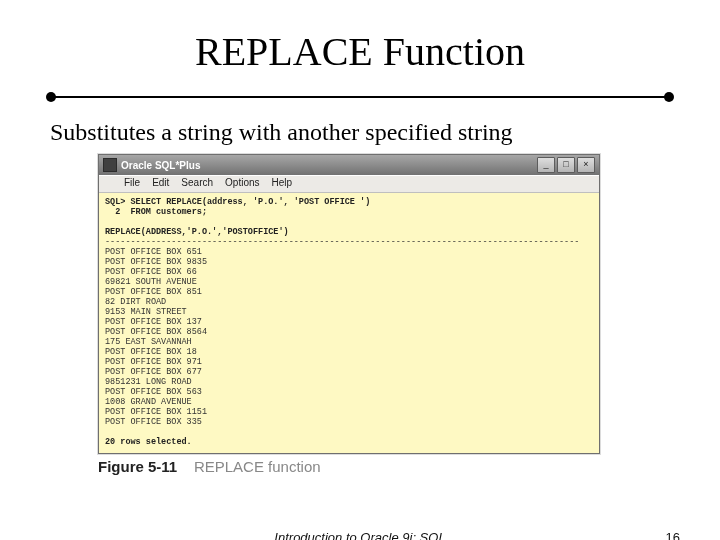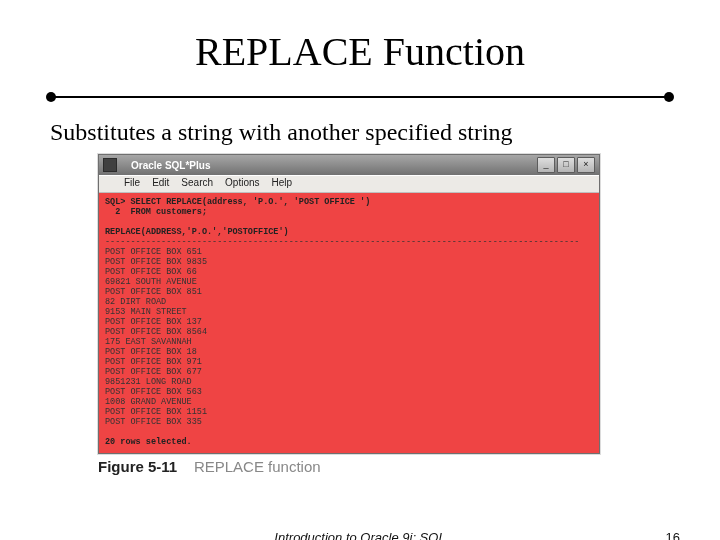--- a/index.html
+++ b/index.html
@@ -75,21 +75,20 @@
     border: 1px solid #2b2b2b;
     margin-right: 4px;
   }
   .titlebar .wtitle {
     flex: 1;
     font-size: 10px;
     color: #fff;
     font-weight: 700;
     white-space: nowrap;
     overflow: hidden;
-    margin-left: 10px;
   }
   .winbtns { display: flex; gap: 2px; }
   .winbtn {
     width: 16px;
     height: 14px;
     background: linear-gradient(#dedede, #b5b5b5);
     border: 1px solid #5c5c5c;
     font-size: 9px;
     line-height: 12px;
     text-align: center;
@@ -104,21 +103,21 @@
     display: flex;
     padding-left: 19px;
   }
   .menuitem {
     font-size: 10px;
     color: #222;
     padding: 1px 6px;
     cursor: default;
   }
   .terminal {
-    background: #ef4444;
+    background: #fef9c3;
     padding: 4px 6px 6px 6px;
     font-family: "Courier New", monospace;
     font-size: 8.5px;
     line-height: 10px;
     color: #333;
     min-height: 208px;
   }
   .terminal .header-line {
     font-weight: 700;
     color: #222;

